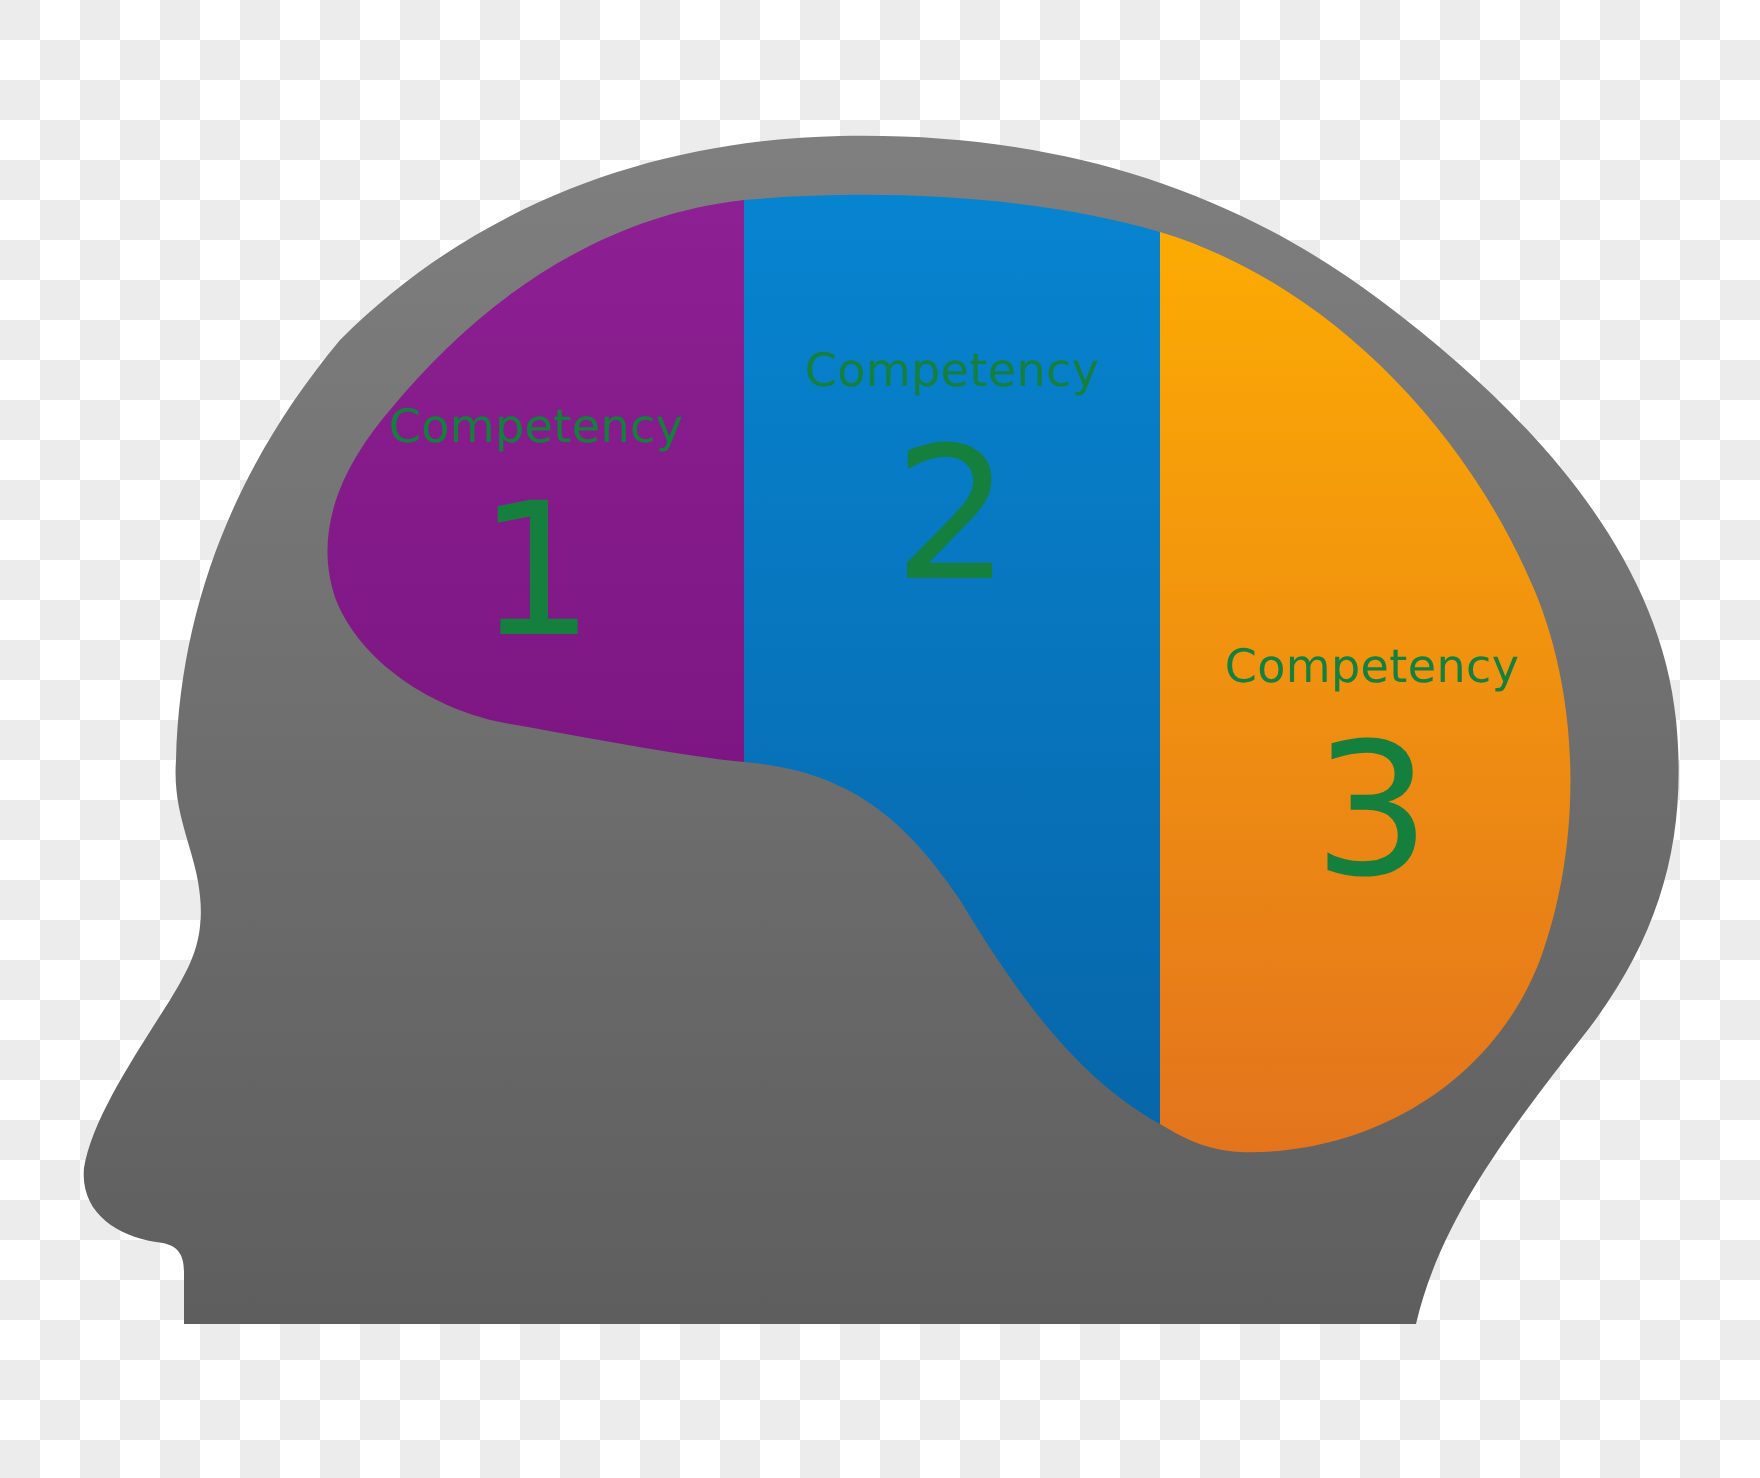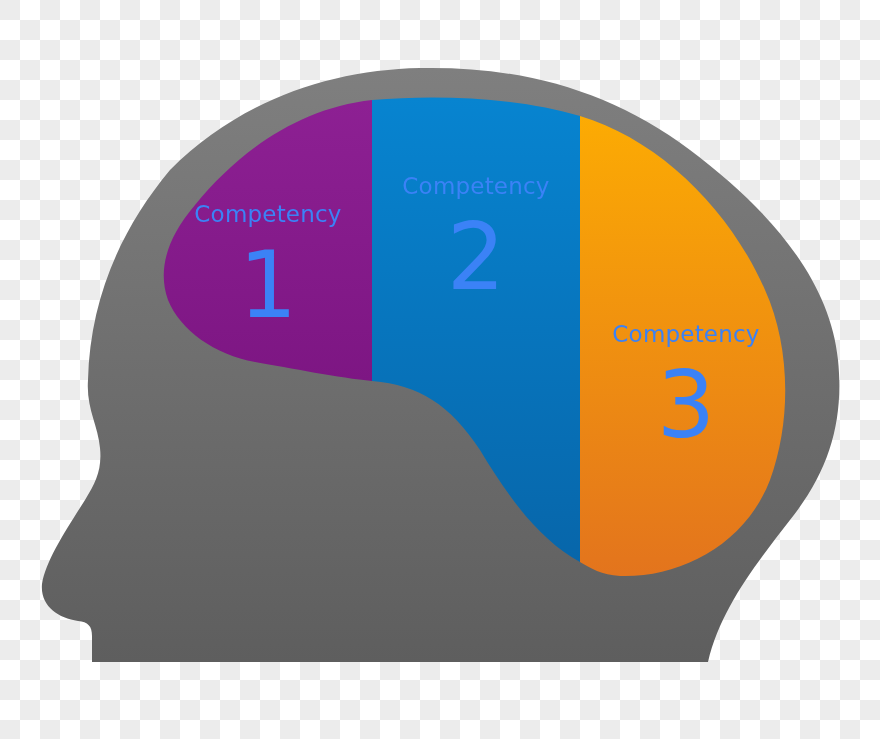--- a/index.html
+++ b/index.html
@@ -7,21 +7,21 @@
     width: 880px; height: 739px; overflow: hidden; position: relative;
     background-color: #ffffff;
     background-image:
       linear-gradient(45deg, #ececec 25%, transparent 25%, transparent 75%, #ececec 75%),
       linear-gradient(45deg, #ececec 25%, transparent 25%, transparent 75%, #ececec 75%);
     background-size: 40px 40px;
     background-position: 20px 0, 0 20px;
   }
   .canvas { position: absolute; left: 0; top: 0; width: 880px; height: 739px; }
   .label {
-    position: absolute; color: #3b82f6; text-align: center;
+    position: absolute; color: #15803d; text-align: center;
     font-family: "DejaVu Sans", sans-serif; white-space: nowrap;
   }
   .label .word { display: block; font-size: 23px; letter-spacing: 0.2px; line-height: 28px; }
   .label .num { display: block; font-size: 92px; line-height: 100px; font-weight: normal; }
 </style>
 </head>
 <body>
 
 <svg class="canvas" width="880" height="739" viewBox="0 0 880 739" xmlns="http://www.w3.org/2000/svg">
   <defs>

